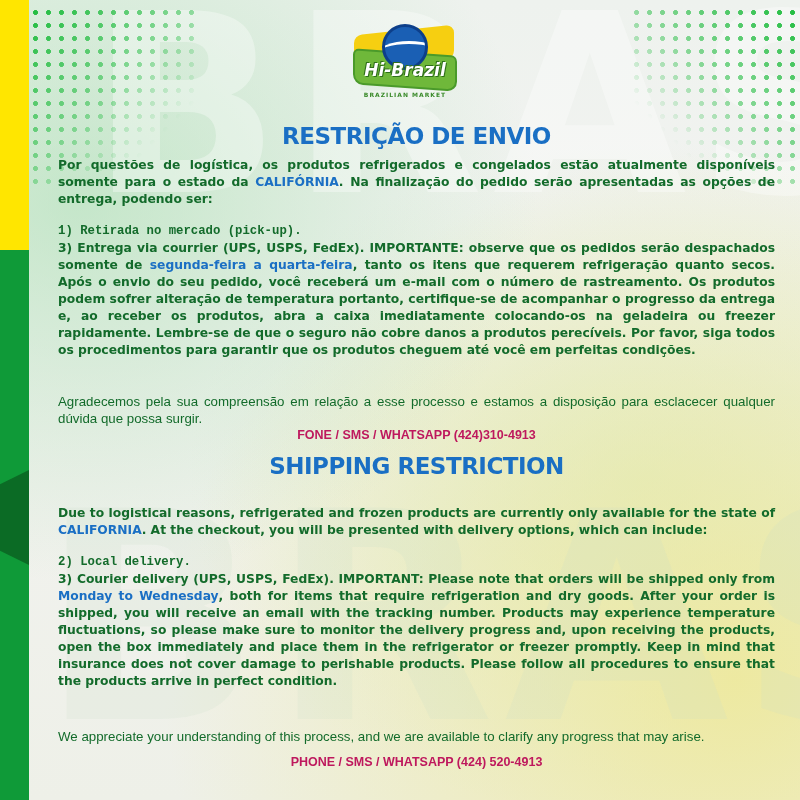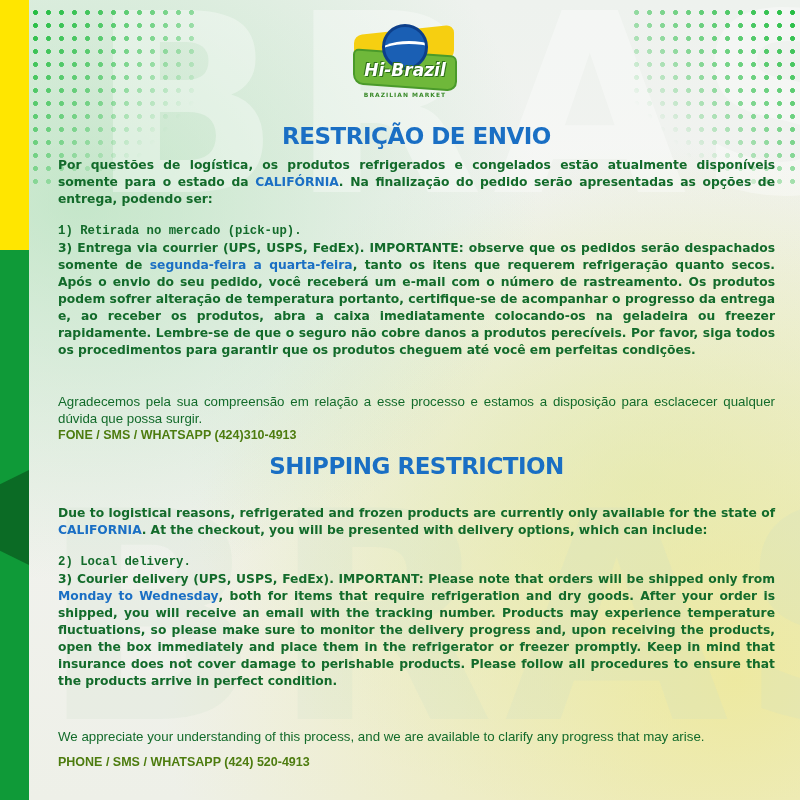--- a/index.html
+++ b/index.html
@@ -103,23 +103,23 @@
       color: #1a6fc4; font-weight: bold; font-size: 23px;
       letter-spacing: -0.5px;
       font-family: "DejaVu Sans", sans-serif;
     }
     .title-pt { top: 128px; }
     .title-en { top: 458px; }
     .para { position: absolute; left: 0; width: 717px; text-align: justify; margin-top: 8px; }
     .para .hl { color: #1a6fc4; font-weight: bold; }
     .line { display: block; font-family: Liberation Mono, monospace; }
     .phone {
-      position: absolute; width: 717px; 
+      position: absolute; width: 717px; text-align: center;
       font-family: "Liberation Sans", sans-serif; font-weight: bold;
-      font-size: 12.5px; color: #4d7c0f;
+      font-size: 12.5px; color: #be185d;
     }
     .reg { font-weight: 600; }
     .pt-intro { top: 149px; }
     .pt-list { top: 215px; }
     .pt-thanks { top: 385px; font-family: "Liberation Sans", sans-serif; font-size: 13.3px; }
     .pt-phone { top: 427px; }
     .en-intro { top: 497px; }
     .en-list { top: 546px; }
     .en-thanks { top: 720px; font-family: "Liberation Sans", sans-serif; font-size: 13.3px; }
     .en-phone { top: 754px; }

